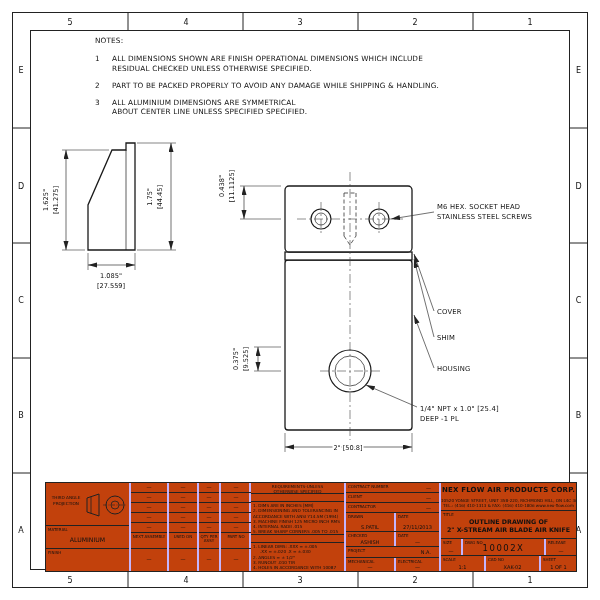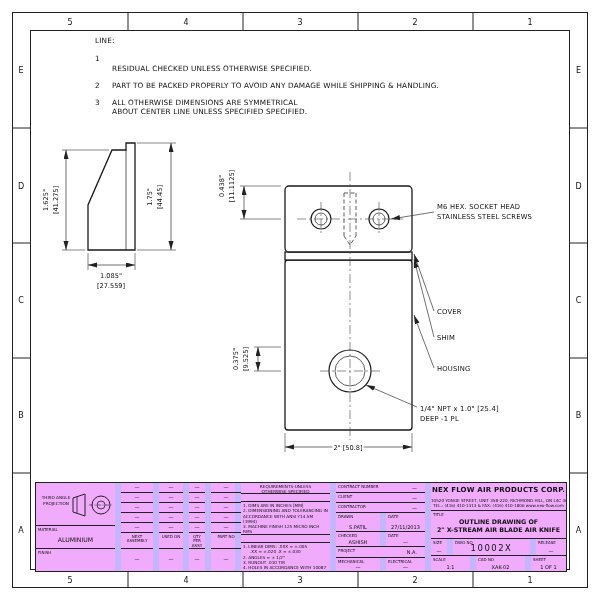--- a/index.html
+++ b/index.html
@@ -23,24 +23,24 @@
   .hid{fill:none;stroke:#333;stroke-width:0.8;stroke-dasharray:4 2.5;}
 
   
   .notes{position:absolute;left:95px;top:36px;width:352px;font-size:7.3px;letter-spacing:0.15px;}
   .notes-h{margin-bottom:9px;}
   .note{display:flex;margin-bottom:7px;}
   .nn{width:17px;flex:none;}
   .nt{flex:1;line-height:1.35;}
 
   
-  .tb{position:absolute;left:35px;top:482px;width:530px;height:88px;border:1px solid #222;background:#f0abfc;text-decoration:underline;}
+  .tb{position:absolute;left:45px;top:482px;width:530px;height:88px;border:1px solid #222;background:#c2410c;text-decoration:underline;}
   .col{position:absolute;top:0;height:100%;box-sizing:border-box;}
   .subcol{position:absolute;top:0;height:100%;box-sizing:border-box;}
-  .br{border-right:6px solid #c4b5fd;}
+  .br{border-right:2px solid #c4b5fd;}
   .bb{border-bottom:1px solid #222;}
   .cell{position:absolute;left:0;right:0;box-sizing:border-box;overflow:hidden;}
   .lbl{position:absolute;top:1px;left:2px;font-size:4px;letter-spacing:0;white-space:nowrap;}
   .val{position:absolute;left:0;right:0;top:10px;text-align:center;font-size:6.2px;}
   .val5{position:absolute;left:0;right:0;bottom:1px;text-align:center;font-size:5px;white-space:nowrap;}
   .kvdash{position:absolute;right:8px;top:2px;font-size:5px;}
   .bcell{position:absolute;left:0;right:0;text-align:center;font-size:5px;line-height:9px;box-sizing:border-box;overflow:hidden;}
   .hcell{position:absolute;left:0;right:0;font-size:4px;text-align:center;line-height:1.1;padding-top:2px;box-sizing:border-box;overflow:hidden;}
   .tiny{font-size:4.2px;line-height:1.25;letter-spacing:0;}
   .c{text-align:center;}
@@ -210,33 +210,33 @@
       <text class="cotxt" x="437" y="371">HOUSING</text>
     </g>
     <g>
       <line class="ldr" x1="417" y1="407" x2="366" y2="385" marker-end="url(#arr)"></line>
       <text class="cotxt" x="420" y="411">1/4" NPT x 1.0" [25.4]</text>
       <text class="cotxt" x="420" y="421">DEEP -1 PL</text>
     </g>
   </svg>
 
   <div class="notes">
-    <div class="notes-h">LINE:</div>
+    <div class="notes-h">NOTES:</div>
     <div class="note">
       <span class="nn">1</span>
-      <span class="nt"><br>
+      <span class="nt"><span>ALL DIMENSIONS SHOWN ARE FINISH OPERATIONAL DIMENSIONS WHICH INCLUDE</span><br>
       <span>RESIDUAL CHECKED UNLESS OTHERWISE SPECIFIED.</span></span>
     </div>
     <div class="note">
       <span class="nn">2</span>
       <span class="nt"><span>PART TO BE PACKED PROPERLY TO AVOID ANY DAMAGE WHILE SHIPPING &amp; HANDLING.</span></span>
     </div>
     <div class="note">
       <span class="nn">3</span>
-      <span class="nt"><span>ALL OTHERWISE DIMENSIONS ARE SYMMETRICAL</span><br>
+      <span class="nt"><span>ALL ALUMINIUM DIMENSIONS ARE SYMMETRICAL</span><br>
       <span>ABOUT CENTER LINE UNLESS SPECIFIED SPECIFIED.</span></span>
     </div>
   </div>
 
   <div class="tb">
 
     <div class="col br" style="left:0;width:85px;">
       <div class="cell bb" style="top:0;height:43px;">
         <div class="projlabel">
           <div>THIRD ANGLE</div>

